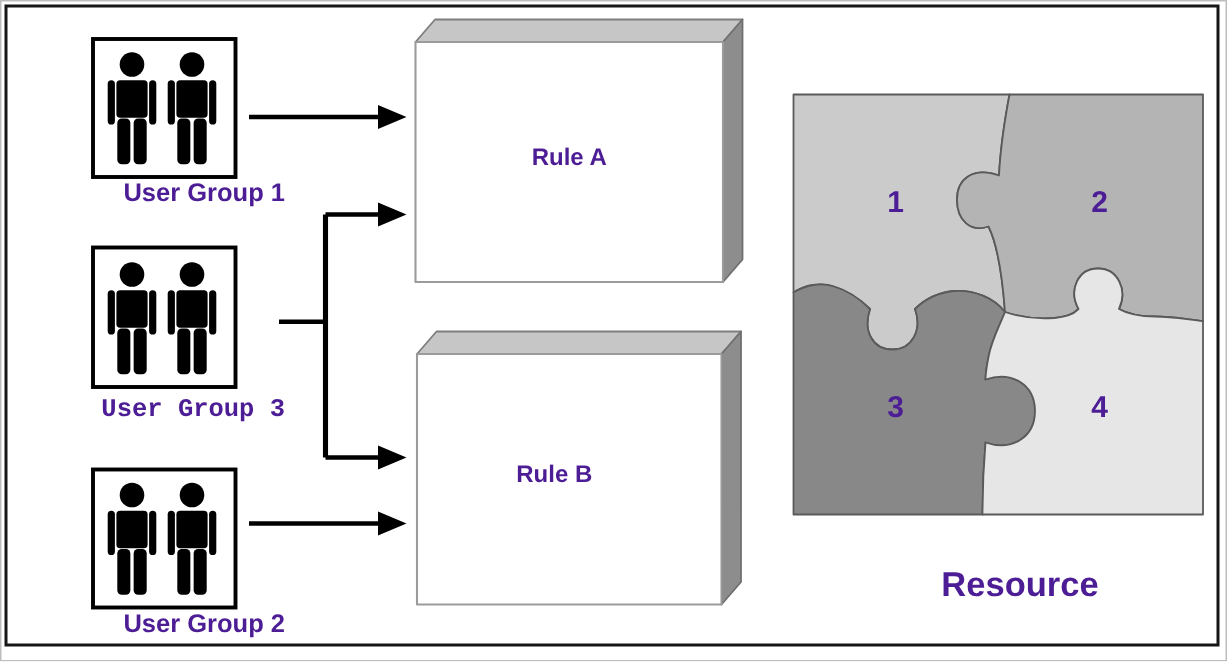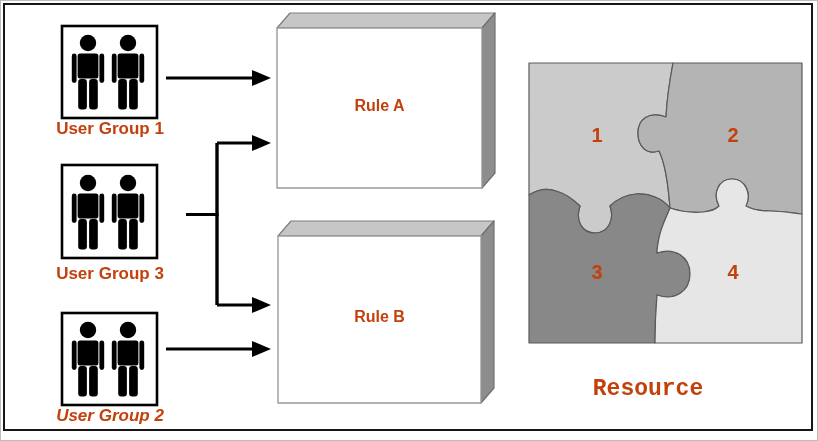--- a/index.html
+++ b/index.html
@@ -3,22 +3,22 @@
 <meta charset="utf-8">
 <style>
   html,body{margin:0;padding:0;background:#ffffff;}
   .stage{
     position:relative;width:818px;height:441px;background:#ffffff;
     font-family:"Liberation Sans","DejaVu Sans",sans-serif;overflow:hidden;
   }
   .outer-edge{position:absolute;inset:0;border:1px solid #bdbdbd;box-sizing:border-box;}
   .frame{position:absolute;left:3px;top:3px;width:806px;height:424px;border:2.5px solid #161616;}
   svg.layer{position:absolute;left:0;top:0;}
-  .label{position:absolute;font-weight:bold;color:#c2410c;}
-  .ug-label{width:160px;text-align:center;font-size:17px;white-space:nowrap;}
+  .label{position:absolute;font-weight:bold;color:#4c1d95;}
+  .ug-label{width:160px;text-align:right;font-size:17px;white-space:nowrap;}
   .rule-label{
     display:flex;flex-direction:column;align-items:center;justify-content:center;
     text-align:center;font-size:16px;line-height:20px;padding-bottom:5px;box-sizing:border-box;
   }
   .piece-num{width:40px;height:24px;display:flex;align-items:center;justify-content:center;font-size:20px;}
   .resource-label{width:200px;text-align:center;font-size:23px;}
 </style>
 </head>
 <body>
 
@@ -105,29 +105,29 @@
       <path d="M 141,145
                C 150,148 162,150 174,149 C 182,148 186,147 190,143 C 183,130 190,116 203,116
                C 216,116 223,130 217,143 C 224,147 232,148 241,148 C 252,148 263,150 273,151
                L 273,280 L 126,280
                C 126,262 127,244 128,232 C 145,238 161,229 161,211 C 161,193 145,184 128,190
                C 128,185 129,180 130,175 C 132,164 137,155 141,145 Z" fill="#e6e6e6"></path>
     </g>
   </svg>
 
   <div class="label ug-label" style="left:30px;top:119px;">User Group 1</div>
-  <div class="label ug-label" style="left:30px;top:264px;">User Group 3</div>
-  <div class="label ug-label" style="left:30px;top:406px;font-style:italic;">User Group 2</div>
+  <div class="label ug-label" style="left:30px;top:264px;font-family:Liberation Mono, monospace;">User Group 3</div>
+  <div class="label ug-label" style="left:30px;top:406px;">User Group 2</div>
 
   <div class="label rule-label" style="left:277px;top:28px;width:205px;height:160px;">
     <span>Rule A</span>
   </div>
-  <div class="label rule-label" style="left:278px;top:236px;width:203px;height:167px;">
+  <div class="label rule-label" style="left:268px;top:236px;width:203px;height:167px;">
     <span>Rule B</span>
   </div>
 
   <div class="label piece-num" style="left:577px;top:123px;">1</div>
   <div class="label piece-num" style="left:713px;top:123px;">2</div>
   <div class="label piece-num" style="left:577px;top:260px;">3</div>
   <div class="label piece-num" style="left:713px;top:260px;">4</div>
 
-  <div class="label resource-label" style="left:548px;top:376px;font-family:Liberation Mono, monospace;">Resource</div>
+  <div class="label resource-label" style="left:580px;top:376px;">Resource</div>
 </div>
 
 </body></html>

